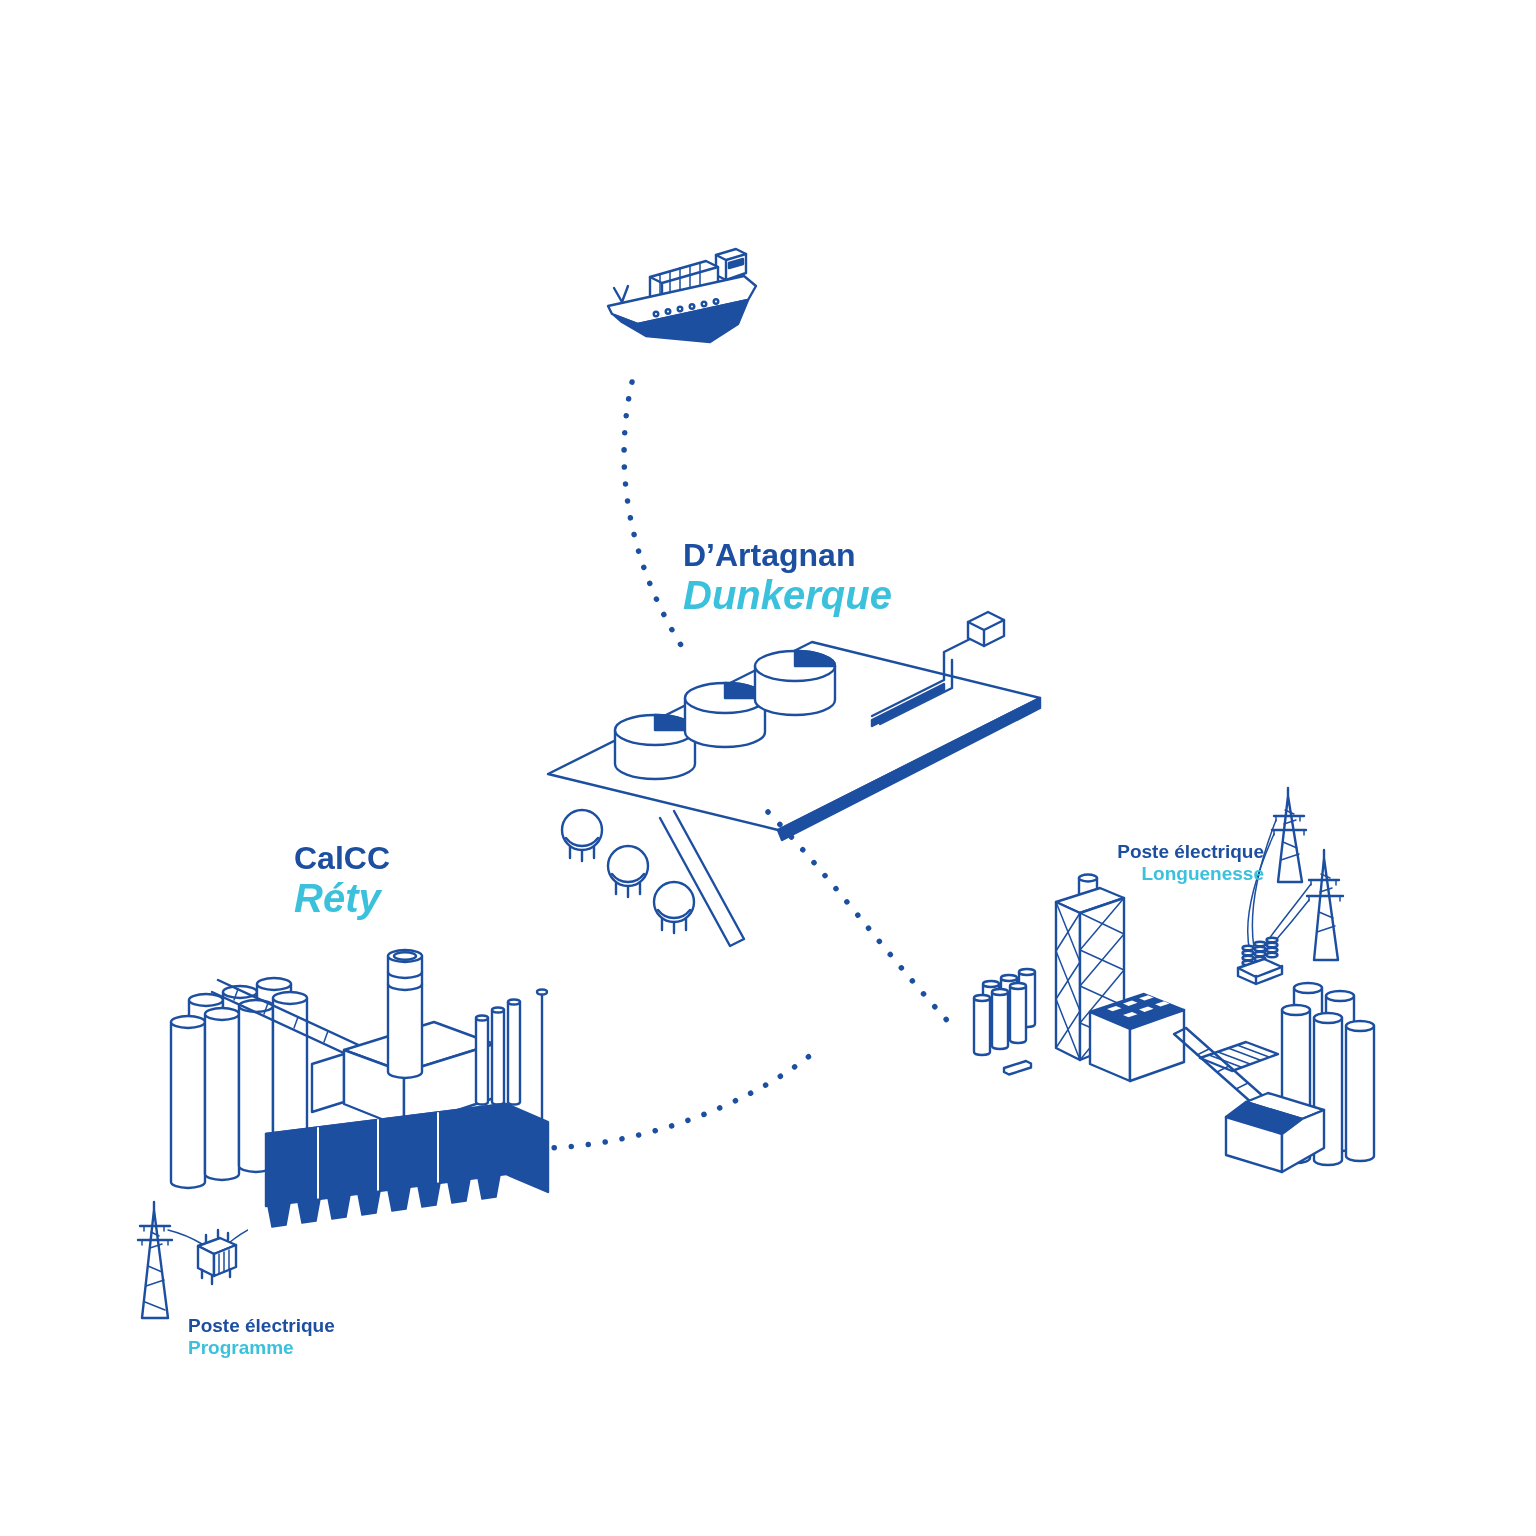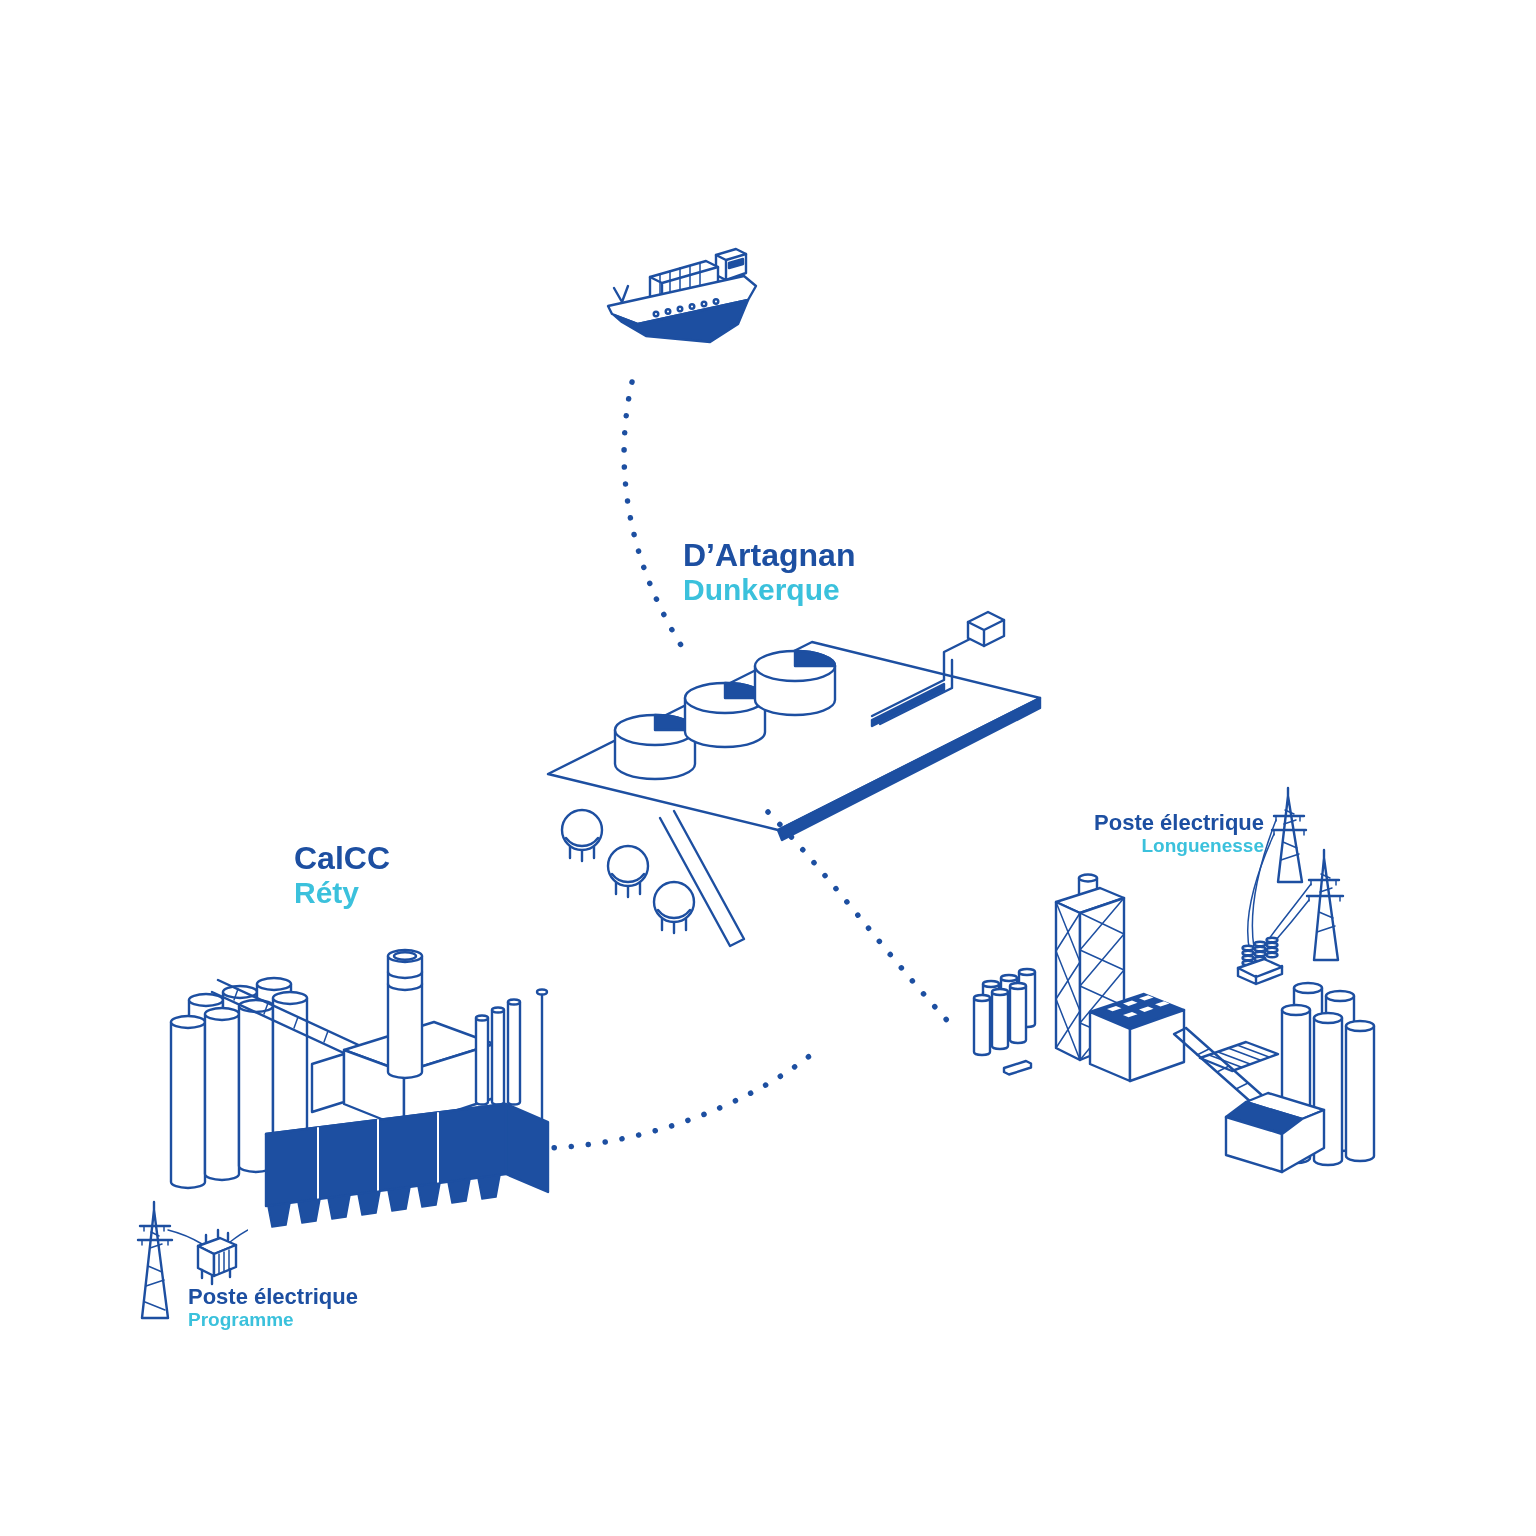--- a/index.html
+++ b/index.html
@@ -10,22 +10,22 @@
   .canvas{
     position:relative;width:1521px;height:1536px;background:#fff;overflow:hidden;
     font-family:"Liberation Sans",sans-serif;
   }
   .illus,.connectors{position:absolute;}
   .connectors{left:0;top:0;}
   .label{position:absolute;line-height:1.14;}
   .label .t{color:var(--primary);font-weight:700;}
   .label .s{color:var(--accent);font-weight:700;}
   .big .t{font-size:32px;}
-  .big .s{font-size:30px;}
-  .small .t{font-size:22px;}
+  .big .s{font-size:40px;font-style:italic;}
+  .small .t{font-size:19px;margin-top:31px;}
   .small .s{font-size:19px;}
   .center{text-align:center;}
   .right{text-align:right;}
   
   svg .st path, svg .st ellipse, svg .st circle, svg .st line{
     stroke:var(--primary);stroke-width:2.4;fill:#fff;
     stroke-linejoin:round;stroke-linecap:round;
   }
   svg .nf{fill:none !important;}
   svg .fb{fill:var(--primary) !important;}

